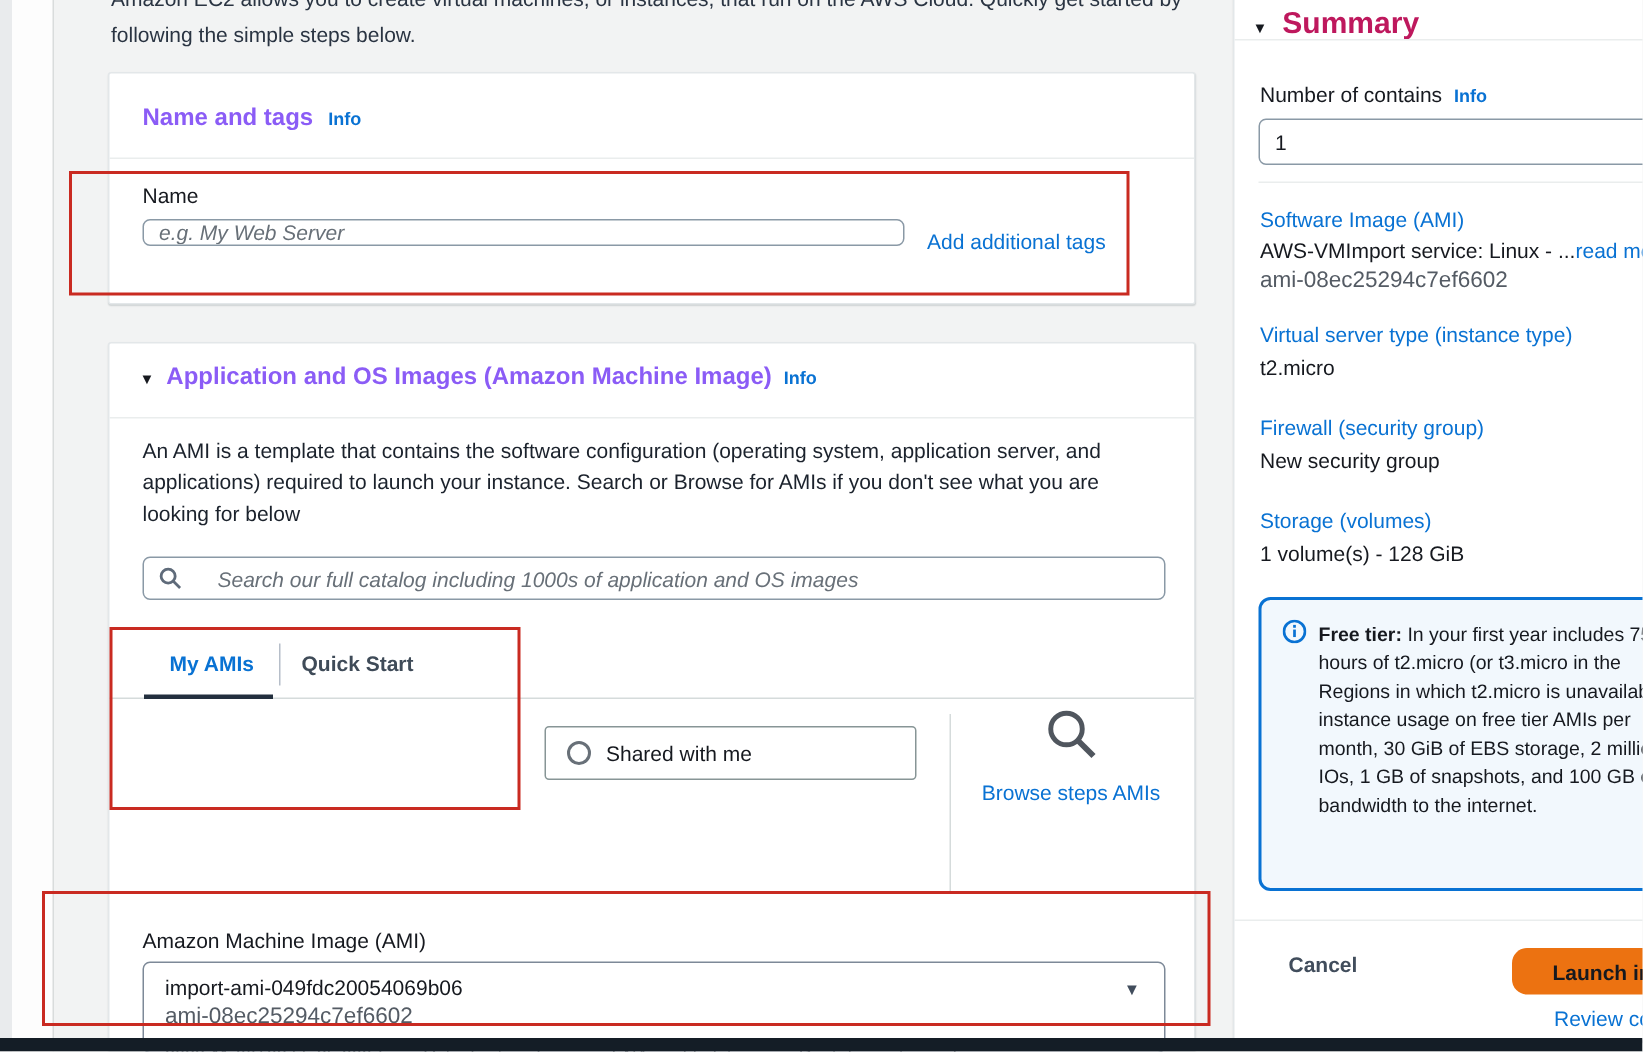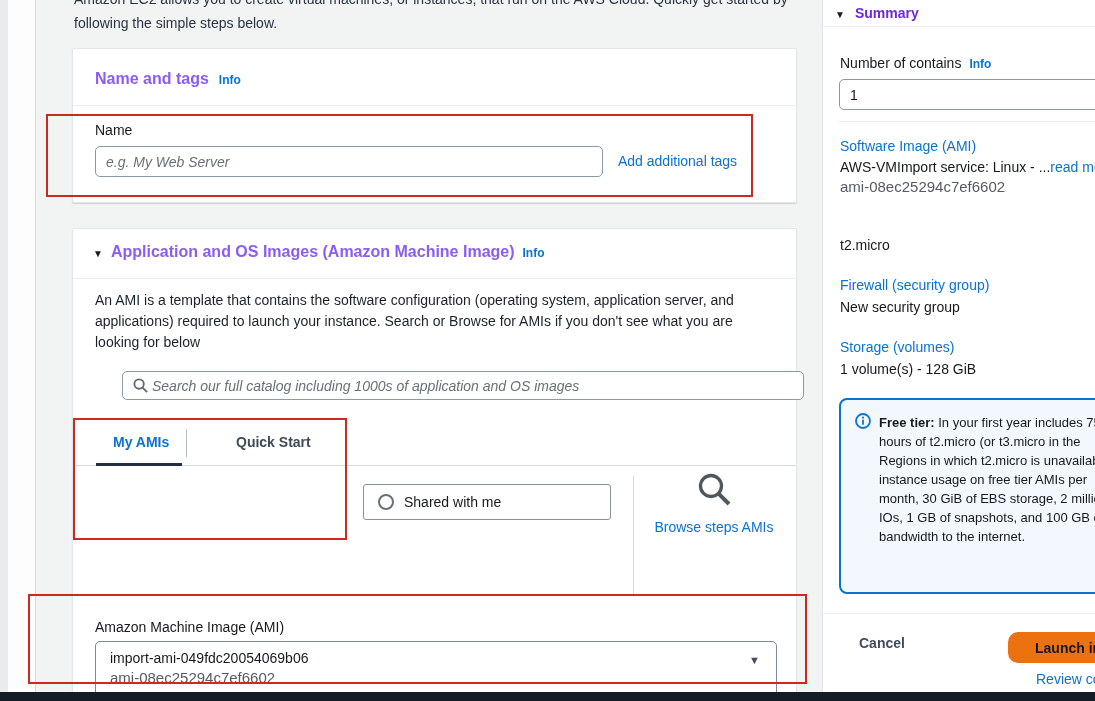--- a/index.html
+++ b/index.html
@@ -48,50 +48,50 @@
   <div style="margin-top:8px;">following the simple steps below.</div>
 </div>
 
 <div class="abs card" style="left:72px;top:48px;width:725px;height:155px;">
   <div class="abs" style="left:22px;top:21px;display:flex;align-items:baseline;gap:10px;">
     <span class="sec-title">Name and tags</span>
     <span class="info-link">Info</span>
   </div>
   <div class="abs divider" style="left:0;top:56px;width:100%;"></div>
   <div class="abs label14" style="left:22px;top:73px;">Name</div>
-  <div class="abs" style="left:22px;top:97px;width:508px;height:31px;">
+  <div class="abs" style="left:22px;top:97px;width:508px;height:18px;">
     <input class="txt-input" type="text" placeholder="e.g. My Web Server" style="">
   </div>
   <div class="abs blue" style="left:545px;top:104px;font-size:14px;cursor:pointer;">Add additional tags</div>
 </div>
 
 <div class="abs card" style="left:72px;top:228px;width:725px;height:473px;">
   <div class="abs" style="left:20px;top:14px;display:flex;align-items:baseline;gap:8px;">
     <span style="font-size:10px;color:#16191f;">▼</span>
     <span class="sec-title">Application and OS Images (Amazon Machine Image)</span>
     <span class="info-link">Info</span>
   </div>
   <div class="abs divider" style="left:0;top:49px;width:100%;"></div>
 
   <div class="abs label14" style="left:22px;top:61px;width:680px;line-height:21px;color:#1b222c;">An AMI is a template that contains the software configuration (operating system, application server, and applications) required to launch your instance. Search or Browse for AMIs if you don't see what you are looking for below</div>
 
-  <div class="abs" style="left:22px;top:142px;width:682px;height:29px;border:1px solid #8a99a6;border-radius:5px;background:#fff;display:flex;align-items:center;padding:0 10px;gap:4px;margin-left:27px;">
+  <div class="abs" style="left:22px;top:142px;width:682px;height:29px;border:1px solid #8a99a6;border-radius:5px;background:#fff;display:flex;align-items:center;padding:0 10px;gap:24px;">
     <span style="display:inline-flex;">
       <svg width="15" height="15" viewBox="0 0 16 16">
           <circle cx="6.5" cy="6.5" r="5" fill="none" stroke="#5f6b7a" stroke-width="2"></circle>
           <line x1="10.2" y1="10.2" x2="15" y2="15" stroke="#5f6b7a" stroke-width="2"></line>
         </svg>
     </span>
     <span style="font-size:14px;font-style:italic;color:#687078;white-space:nowrap;">Search our full catalog including 1000s of application and OS images</span>
   </div>
 
   <div class="abs" style="left:0;top:196px;width:100%;height:41px;border-bottom:1px solid #d5dbdb;">
     <span class="tab blue abs" style="left:40px;top:9px;">My AMIs</span>
     <span class="abs" style="left:113px;top:4px;width:1px;height:28px;background:#b6bec9;"></span>
-    <span class="tab abs" style="left:128px;top:9px;color:#3f4b58;margin-left:35px;">Quick Start</span>
+    <span class="tab abs" style="left:128px;top:9px;color:#3f4b58;">Quick Start</span>
     <span class="abs" style="left:23px;top:38px;width:86px;height:3px;background:#232f3e;"></span>
   </div>
 
   <div class="radio-card" style="left:290px;top:255px;width:248px;">
     <span class="radio-dot off"></span>
     <span>Shared with me</span>
   </div>
 
   <div class="abs" style="left:560px;top:247px;width:1px;height:118px;background:#d5dbdb;"></div>
   <div class="abs" style="left:565px;top:242px;width:152px;text-align:center;">
@@ -114,39 +114,40 @@
       <span style="margin-right:24px;">ENA enabled: true</span>
       <span>Root device type: ebs</span>
     </div>
     <span style="position:absolute;right:16px;top:12px;font-size:11px;color:#414d5c;">▼</span>
   </div>
 </div>
 
 <div class="abs card" style="left:822px;top:-6px;width:300px;height:700px;">
   <div class="abs" style="left:12px;top:10px;display:flex;align-items:baseline;gap:10px;">
     <span style="font-size:10px;color:#16191f;">▼</span>
-    <span style="font-size:14px;font-weight:bold;color:#6d28d9;">Summary</span>
+    <span style="font-size:20px;font-weight:bold;color:#be185d;">Summary</span>
   </div>
   <div class="abs divider" style="left:0;top:31px;width:100%;"></div>
 
   <div class="abs" style="left:17px;top:60px;display:flex;align-items:baseline;gap:8px;">
     <span class="label14">Number of contains</span>
     <span class="info-link">Info</span>
   </div>
   <div class="abs" style="left:16px;top:84px;width:280px;height:31px;">
     <input class="txt-input" type="text" value="1" style="">
   </div>
   <div class="abs divider" style="left:16px;top:126px;width:264px;"></div>
 
   <div class="abs sum-label" style="left:17px;top:143px;">Software Image (AMI)</div>
   <div class="abs" style="left:17px;top:164px;font-size:14px;white-space:nowrap;">
     <span>AWS-VMImport service: Linux - ...</span><span class="blue" style="cursor:pointer;">read more</span>
   </div>
   <div class="abs small12" style="left:17px;top:183px;">ami-08ec25294c7ef6602</div>
 
+  <div class="abs sum-label" style="left:17px;top:220px;">Virtual server type (instance type)</div>
   <div class="abs sum-value" style="left:17px;top:242px;">t2.micro</div>
 
   <div class="abs sum-label" style="left:17px;top:282px;">Firewall (security group)</div>
   <div class="abs sum-value" style="left:17px;top:304px;">New security group</div>
 
   <div class="abs sum-label" style="left:17px;top:344px;">Storage (volumes)</div>
   <div class="abs sum-value" style="left:17px;top:366px;">1 volume(s) - 128 GiB</div>
 
   <div class="abs" style="left:16px;top:403px;width:290px;height:196px;border:2px solid #0972d3;border-radius:8px;background:#f2f8fd;padding:13px 12px 0 14px;">
     <div style="display:flex;gap:8px;">

